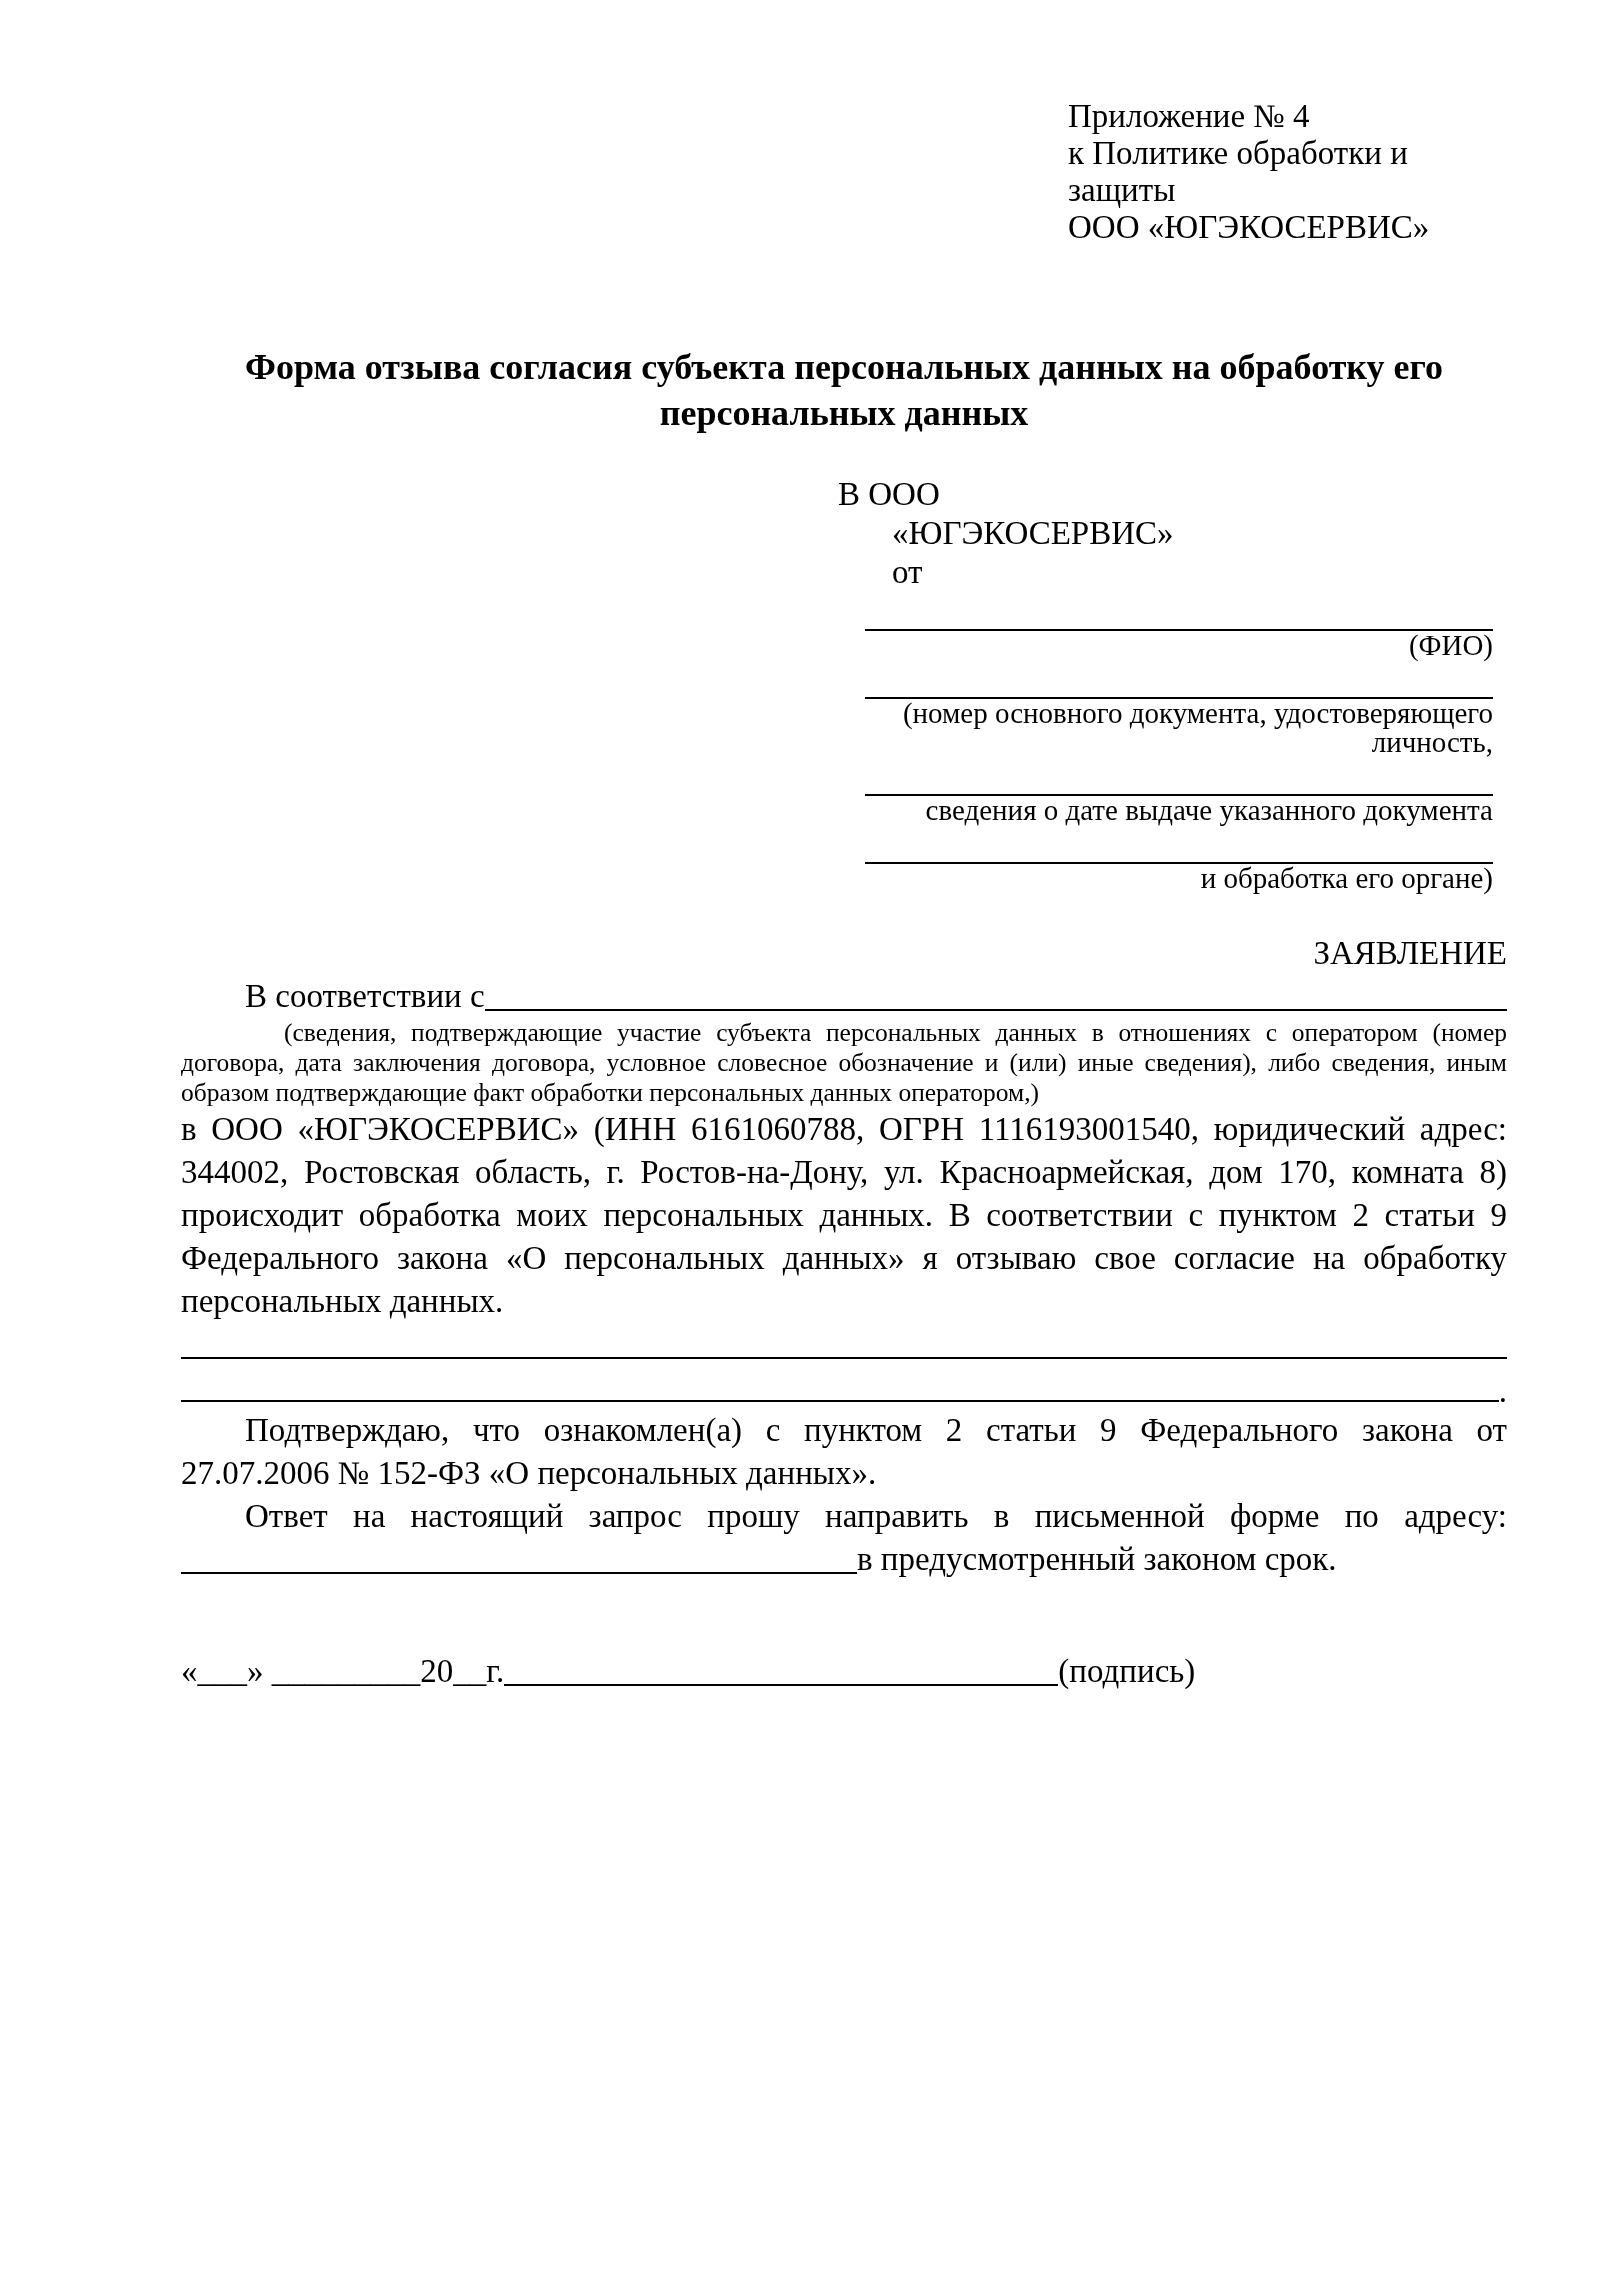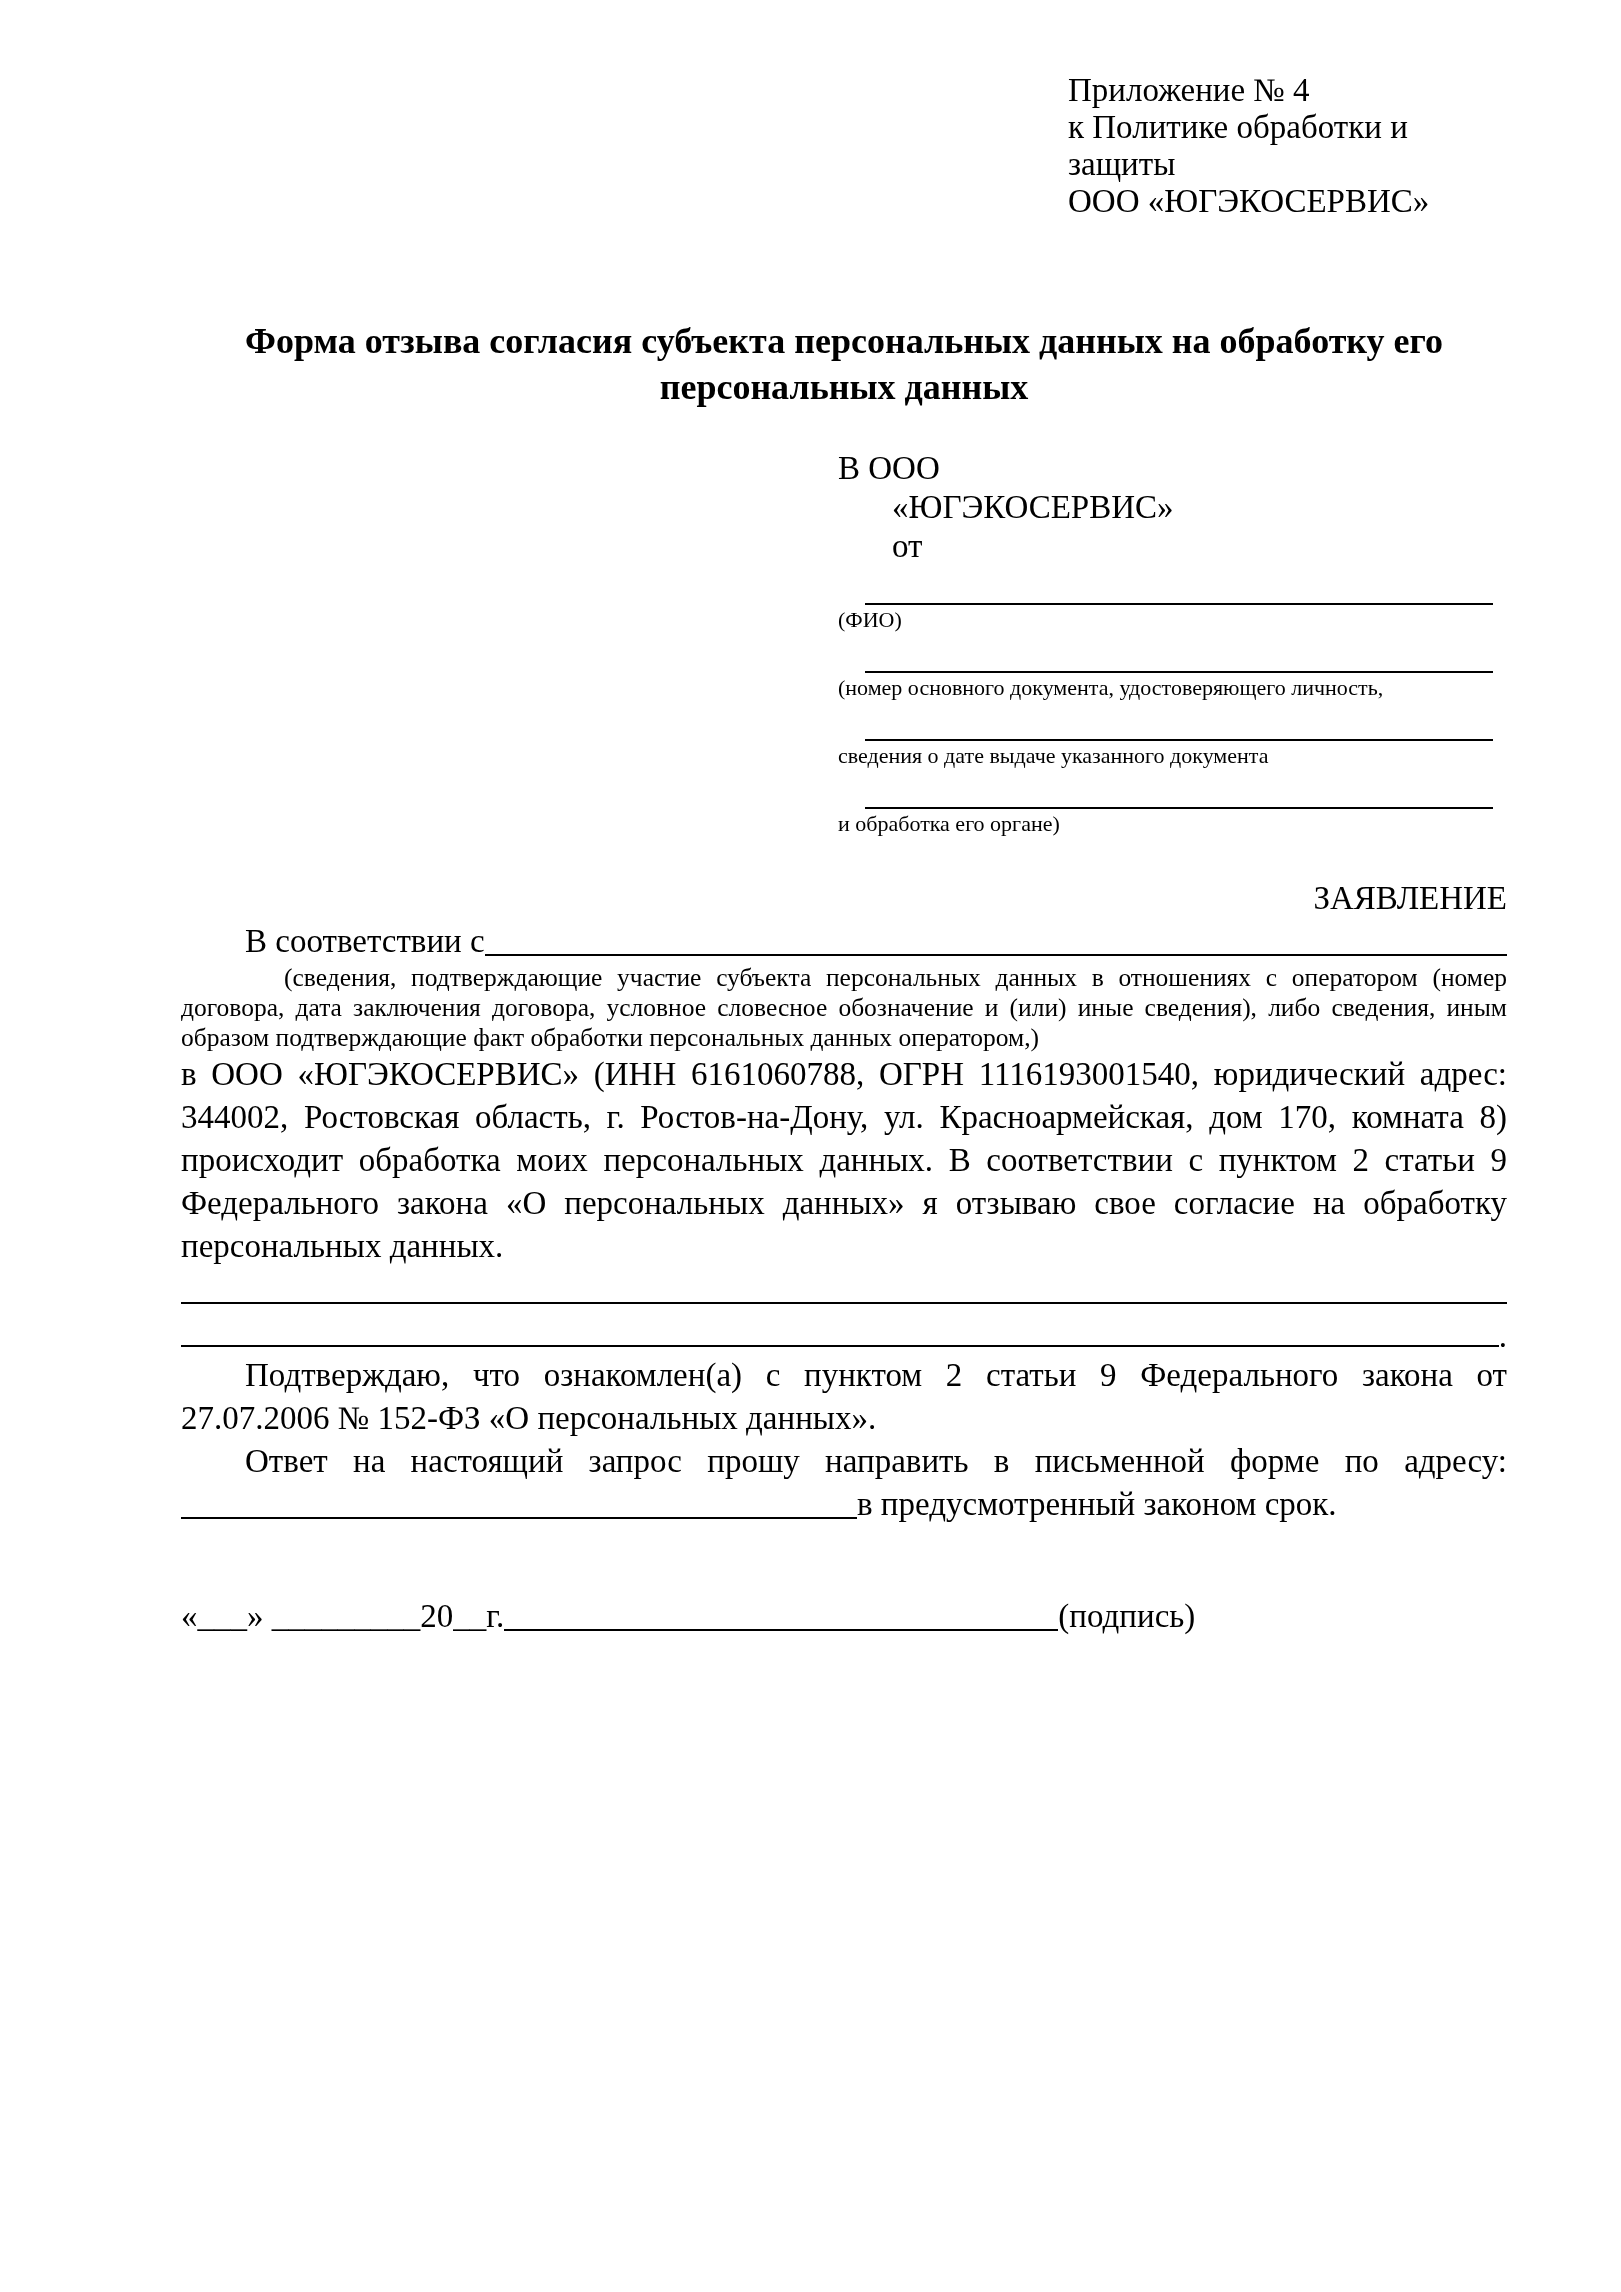--- a/index.html
+++ b/index.html
@@ -11,21 +11,21 @@
     position: relative;
     width: 1621px;
     height: 2293px;
     margin: 0 auto;
     background: #ffffff;
     color: #000000;
     font-family: "Liberation Serif", "DejaVu Serif", serif;
     font-size: 33px;
     line-height: 43px;
     box-sizing: border-box;
-    padding: 72px 114px 0 181px;
+    padding: 98px 114px 0 181px;
     overflow: hidden;
   }
 
   
   .header-note {
     margin-left: 887px;
     font-size: 33px;
     line-height: 37px;
   }
 
@@ -45,23 +45,23 @@
     width: 655px;
   }
   .r-line { line-height: 39px; }
   .r-indent { padding-left: 54px; }
   .u-line {
     height: 37px;
     border-bottom: 2px solid #000;
     margin-left: 27.4px;
   }
   .u-caption {
-    font-size: 22px;
+    font-size: 29px;
     line-height: 29px;
-    text-align: left;
+    text-align: right;
   }
 
   .statement-heading {
     margin-top: 39px;
     text-align: right;
   }
 
   .flex-line {
     display: flex;
     align-items: flex-end;

